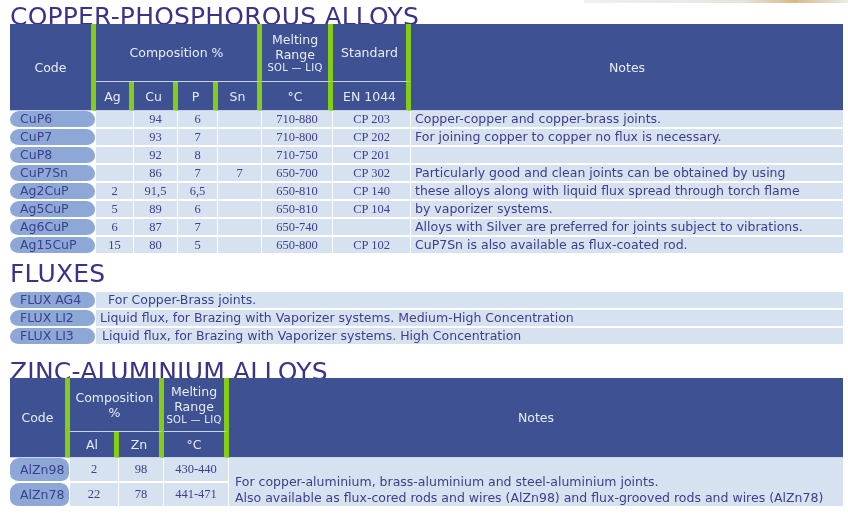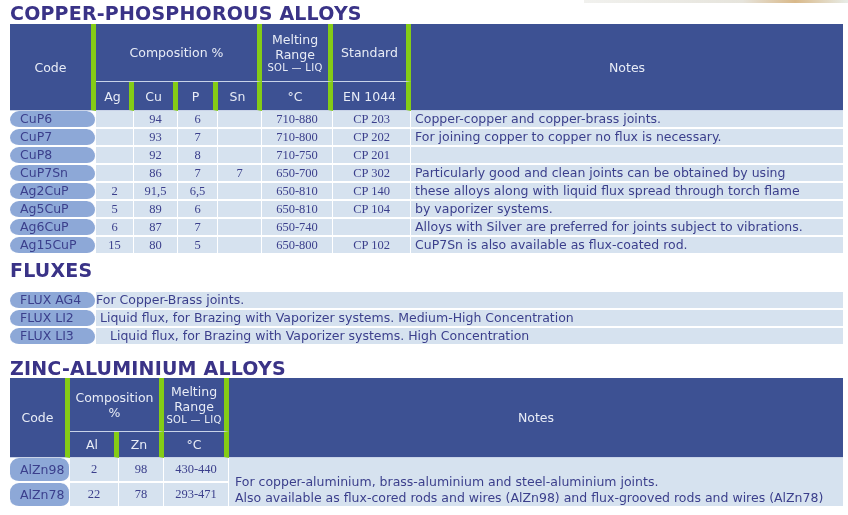--- a/index.html
+++ b/index.html
@@ -1,20 +1,20 @@
 <!DOCTYPE html>
 <html><head>
 <meta charset="utf-8">
 <style>
   html, body { margin: 0; padding: 0; background: #ffffff; }
   body { width: 848px; height: 515px; position: relative; overflow: hidden;
          font-family: "DejaVu Sans", sans-serif; color: #3b3f8c; }
   .deco { position: absolute; left: 584px; top: 0; width: 264px; height: 3px;
           background: linear-gradient(90deg, #f1f1ee 0%, #e6e4dc 60%, #d9b98a 80%, #e8ede8 100%); }
-  .section-title { position: absolute; left: 10px; font-weight: bold; font-size: 19px;
+  .section-title { position: absolute; left: 10px; font-weight: normal; font-size: 25px;
                    color: #3a3387; letter-spacing: 0.2px; line-height: 1; }
   table { position: absolute; border-collapse: separate; border-spacing: 0; table-layout: fixed; }
   th { background: #3d5193; color: #e8ecf6; font-weight: normal; font-size: 12.5px;
        border-right: 5px solid #84cc16; border-bottom: 1px solid #c9d3e8; padding: 0;
        text-align: center; vertical-align: middle; line-height: 1.2; }
   th.last { border-right: none; }
   th .sub { display: block; font-size: 10px; margin-top: 0; letter-spacing: 0.3px; }
   td { font-size: 12.5px; padding: 0; height: 16px; line-height: 16px;
        border-bottom: 2px solid #ffffff; border-right: 1px solid #ffffff; white-space: nowrap; }
   td.code { background: #8da8d7; color: #3b3f8c; padding-left: 10px; text-align: left; border-radius: 9px; }
@@ -153,29 +153,29 @@
 <div class="section-title" style="top:261px;">FLUXES</div>
 
 <table id="flux-table">
   <colgroup>
       <col style="width:86px">
       <col style="width:747px">
     </colgroup>
   <tbody>
     <tr>
       <td class="code">FLUX AG4</td>
-      <td class="note" style="padding-left:0">For Copper-Brass joints.</td>
+      <td class="note" style="padding-left:12px">For Copper-Brass joints.</td>
     </tr>
     <tr>
       <td class="code">FLUX LI2</td>
       <td class="note" style="">Liquid flux, for Brazing with Vaporizer systems. Medium-High Concentration</td>
     </tr>
     <tr>
       <td class="code">FLUX LI3</td>
-      <td class="note" style="padding-left:14px">Liquid flux, for Brazing with Vaporizer systems. High Concentration</td>
+      <td class="note" style="padding-left:6px">Liquid flux, for Brazing with Vaporizer systems. High Concentration</td>
     </tr>
   </tbody>
 </table>
 
 <div class="section-title" style="top:359px;">ZINC-ALUMINIUM ALLOYS</div>
 
 <table id="zn-table">
   <colgroup>
     <col style="width:60px">
       <col style="width:49px">
@@ -211,16 +211,16 @@
       <td class="val">430-440</td>
       <td rowspan="2" class="note-merged">
         <div>For copper-aluminium, brass-aluminium and steel-aluminium joints.</div>
         <div>Also available as flux-cored rods and wires (AlZn98) and flux-grooved rods and wires (AlZn78)</div>
       </td>
     </tr>
     <tr>
       <td class="code">AlZn78</td>
       <td class="val">22</td>
       <td class="val">78</td>
-      <td class="val">293-471</td>
+      <td class="val">441-471</td>
     </tr>
   </tbody>
 </table>
 
 </body></html>

